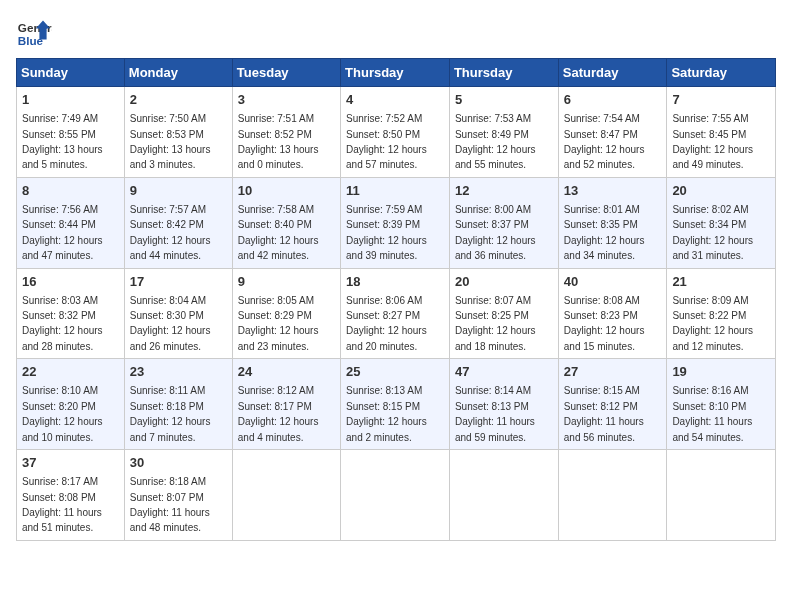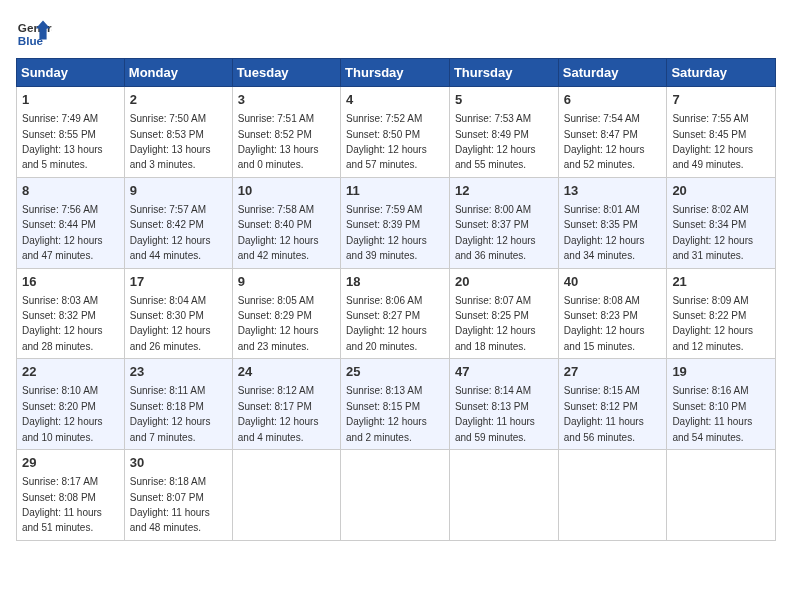--- a/index.html
+++ b/index.html
@@ -168,21 +168,21 @@
         <td><span class="day-num">25</span>
 <span class="day-info">Sunrise: 8:13 AM<br>Sunset: 8:15 PM<br>Daylight: 12 hours and 2 minutes.</span></td>
         <td><span class="day-num">47</span>
 <span class="day-info">Sunrise: 8:14 AM<br>Sunset: 8:13 PM<br>Daylight: 11 hours and 59 minutes.</span></td>
         <td><span class="day-num">27</span>
 <span class="day-info">Sunrise: 8:15 AM<br>Sunset: 8:12 PM<br>Daylight: 11 hours and 56 minutes.</span></td>
         <td><span class="day-num">19</span>
 <span class="day-info">Sunrise: 8:16 AM<br>Sunset: 8:10 PM<br>Daylight: 11 hours and 54 minutes.</span></td>
       </tr>
       <tr>
-        <td><span class="day-num">29</span>
+        <td><span class="day-num">37</span>
 <span class="day-info">Sunrise: 8:17 AM<br>Sunset: 8:08 PM<br>Daylight: 11 hours and 51 minutes.</span></td>
         <td><span class="day-num">30</span>
 <span class="day-info">Sunrise: 8:18 AM<br>Sunset: 8:07 PM<br>Daylight: 11 hours and 48 minutes.</span></td>
         <td class="empty-cell"></td>
         <td class="empty-cell"></td>
         <td class="empty-cell"></td>
         <td class="empty-cell"></td>
         <td class="empty-cell"></td>
       </tr>
     </tbody>

